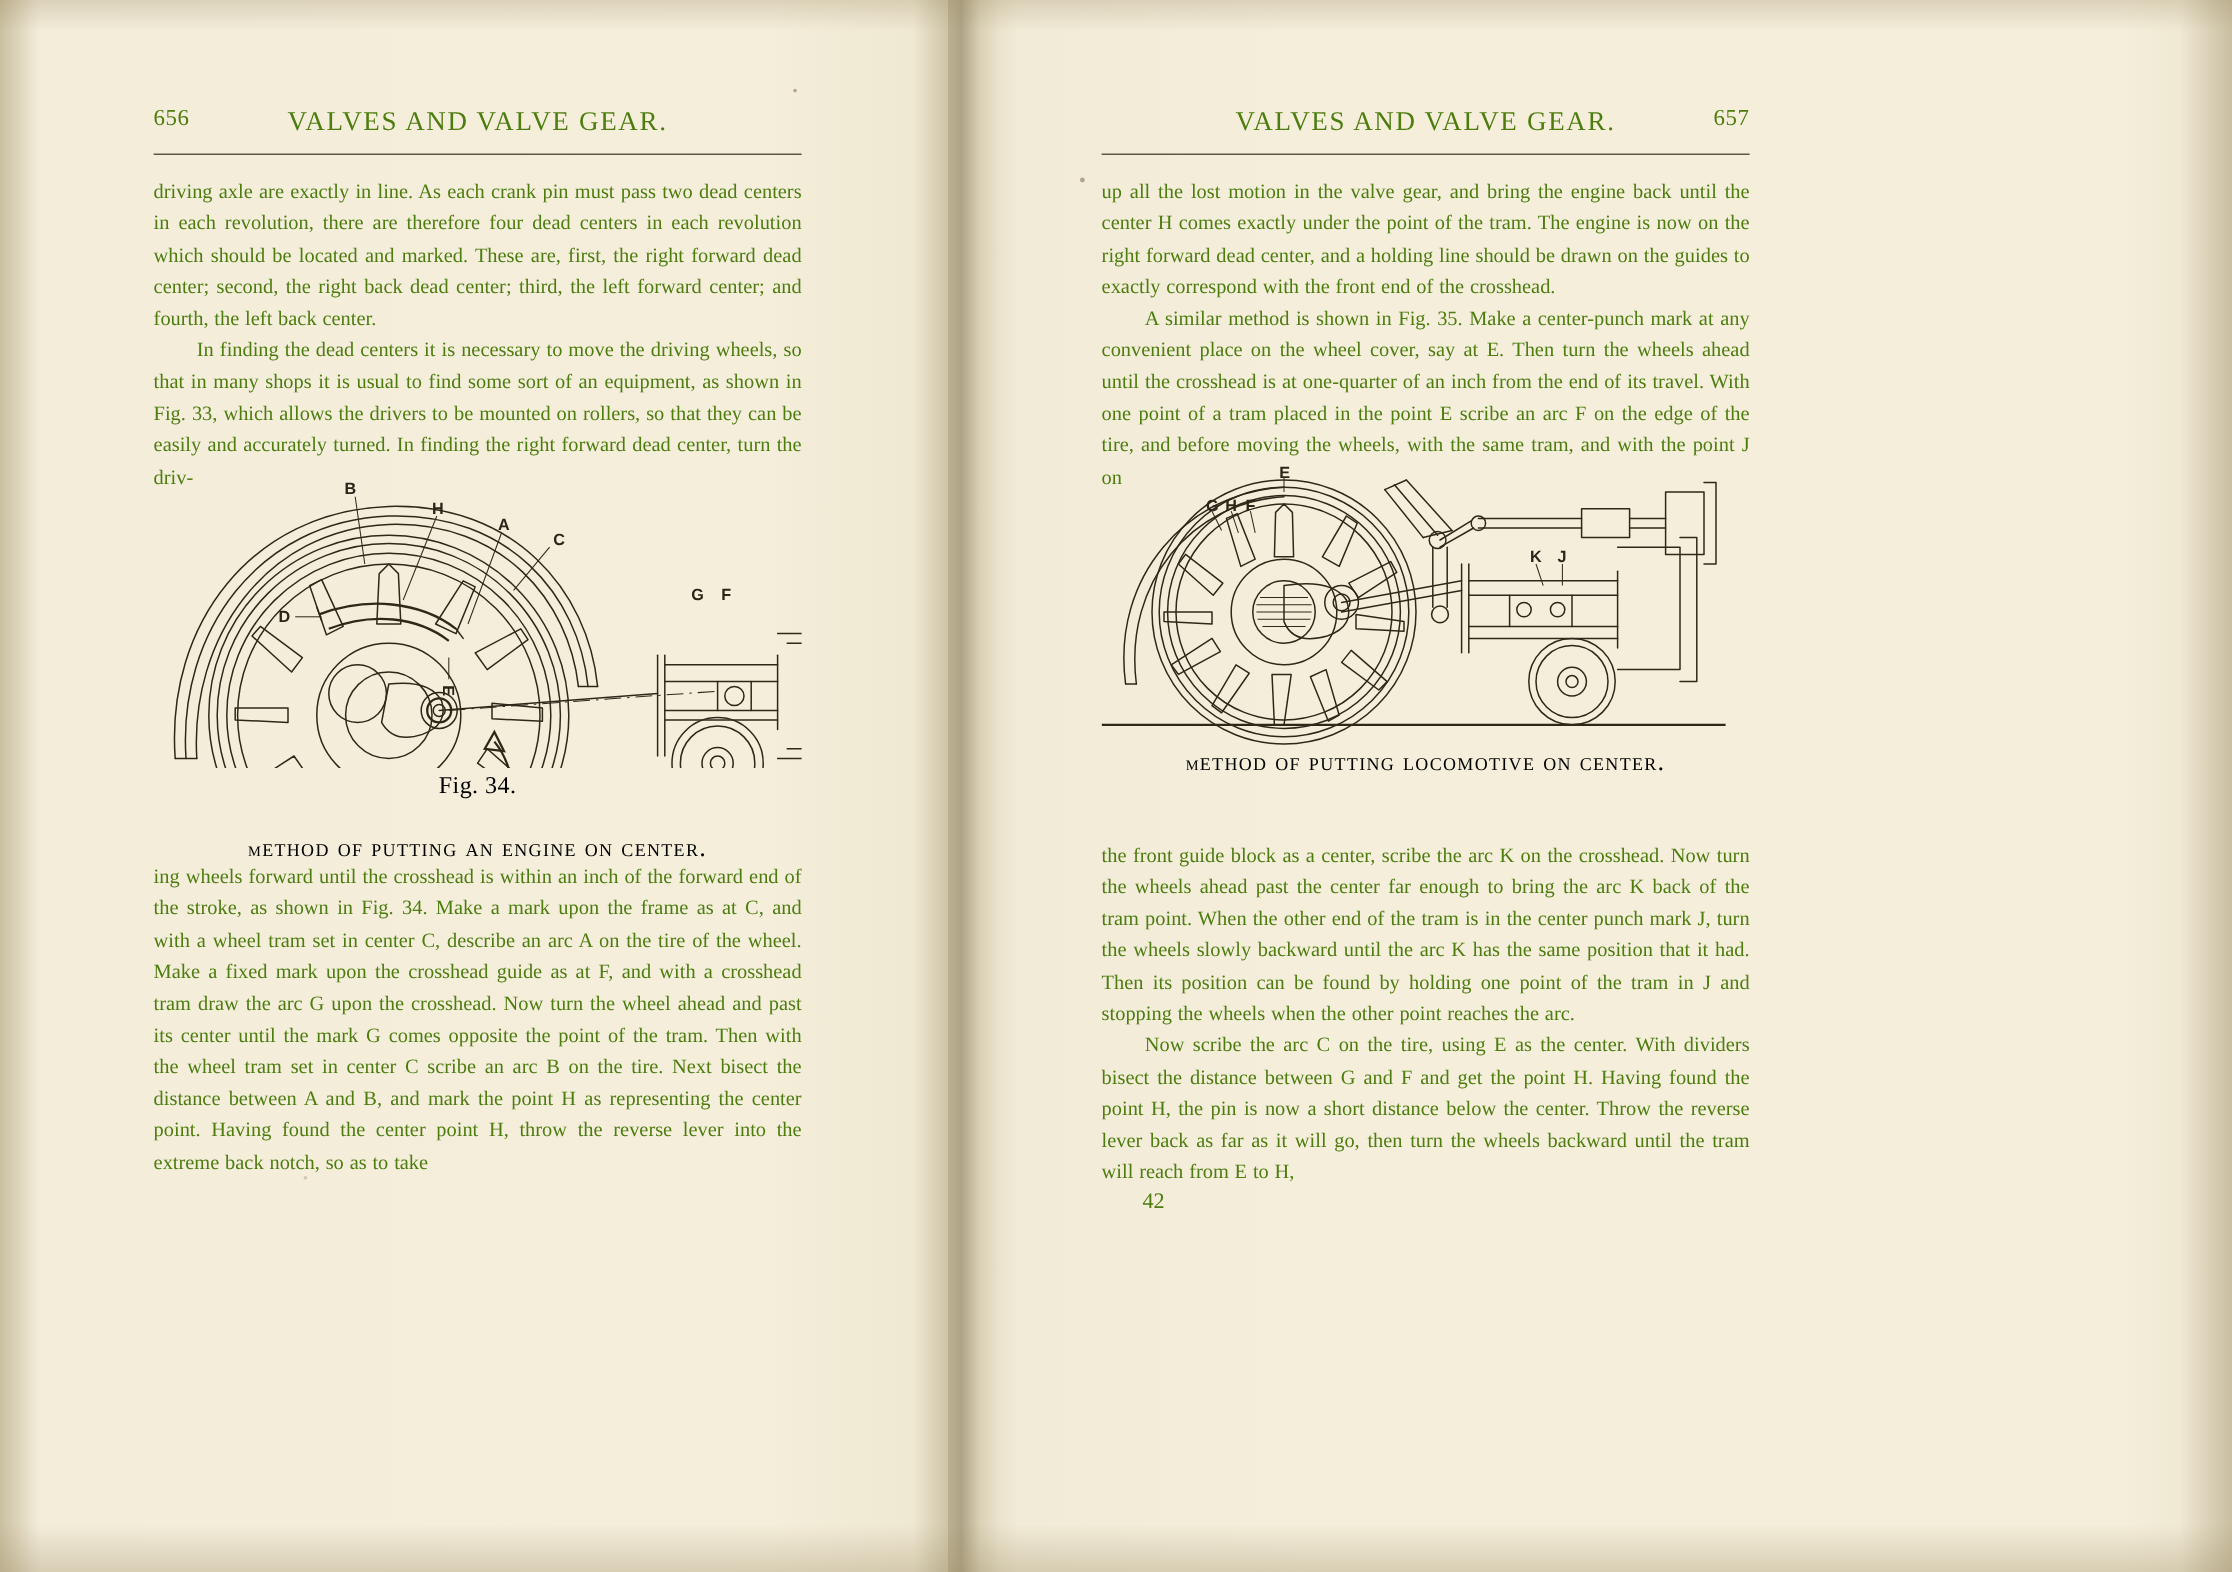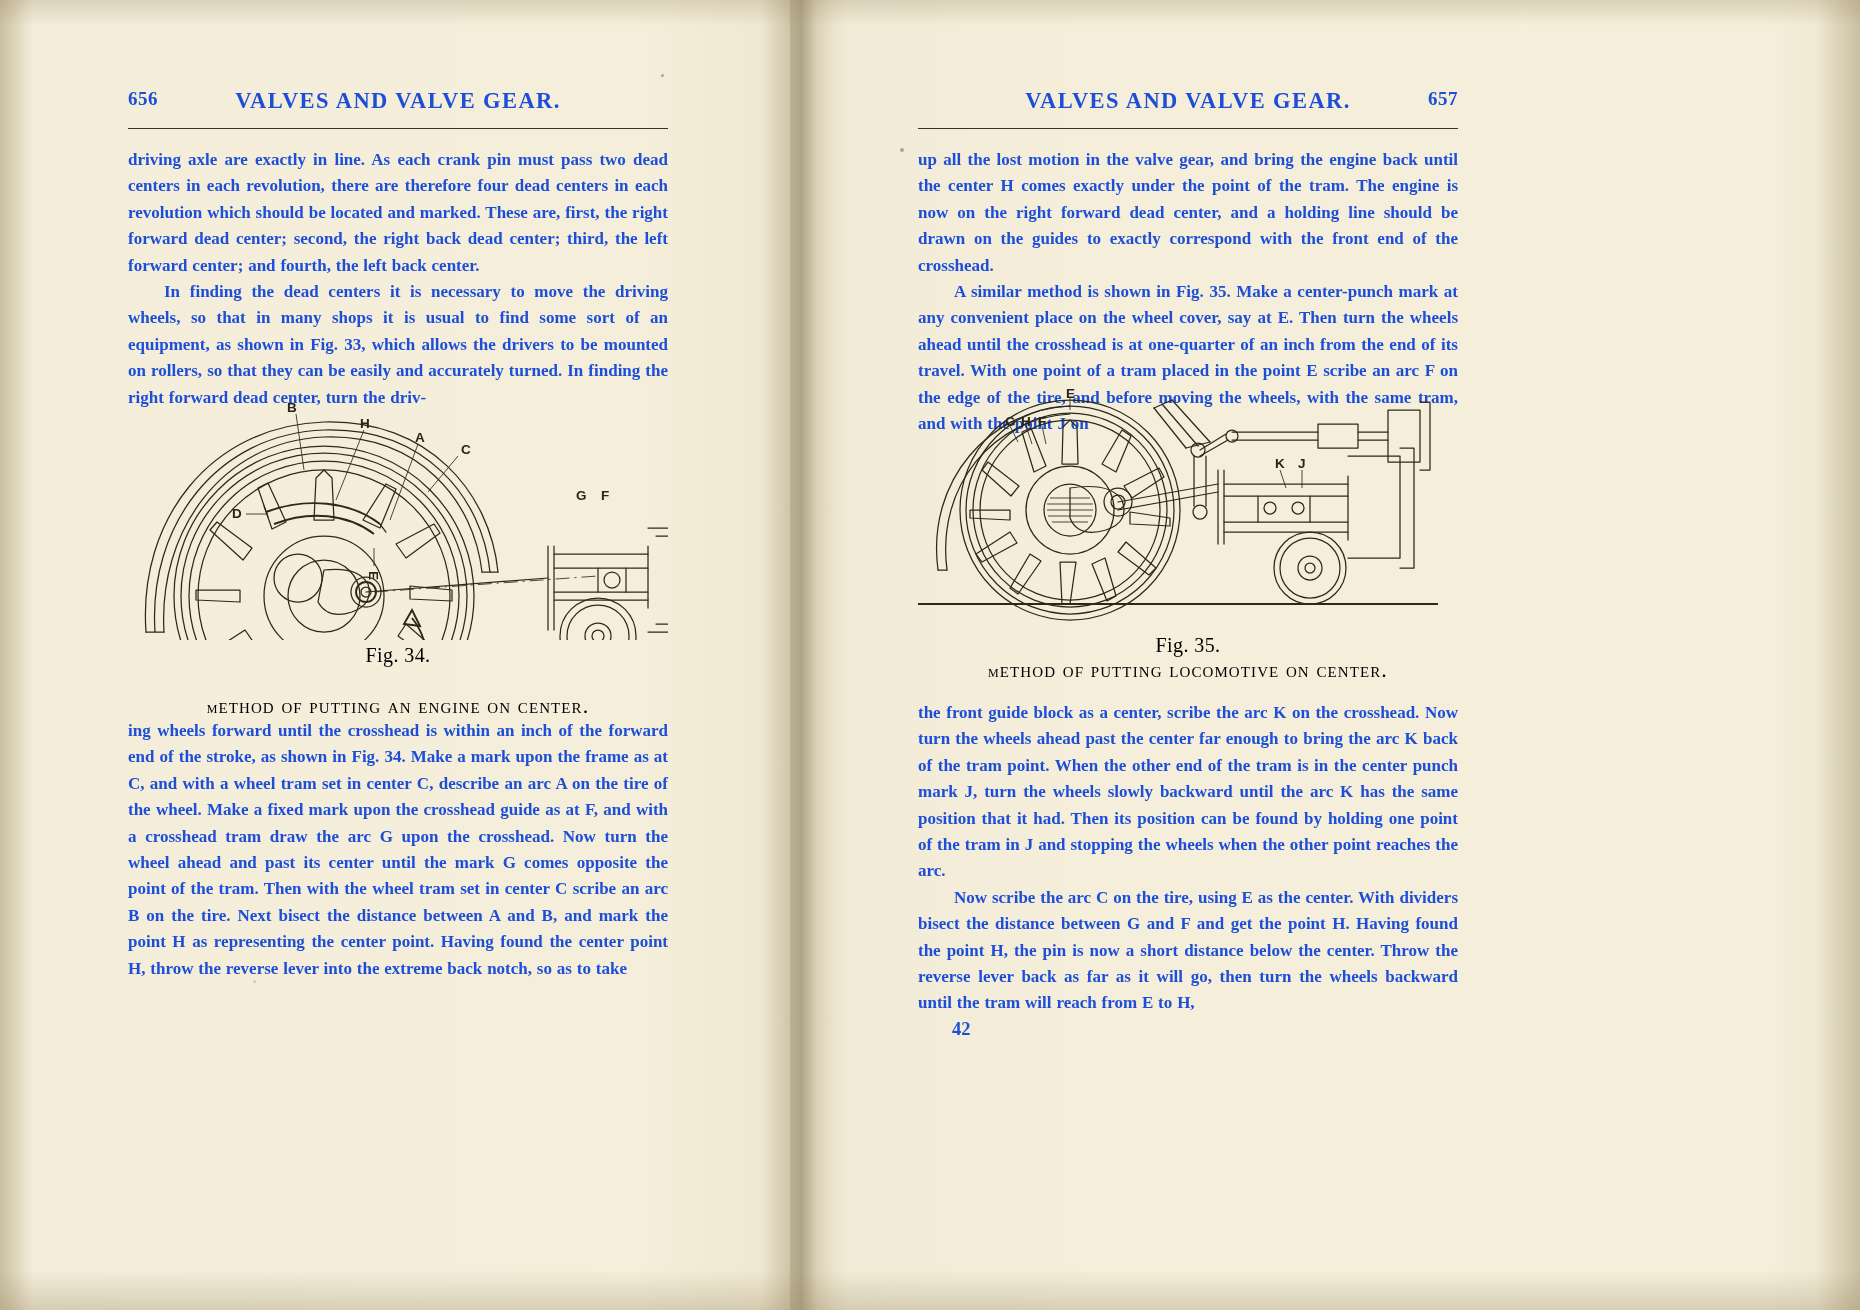--- a/index.html
+++ b/index.html
@@ -30,21 +30,21 @@
     background:linear-gradient(to right,rgba(150,132,92,.35),rgba(150,132,92,0));}
   .edge-right{position:absolute;right:0;top:0;width:44px;height:1310px;
     background:linear-gradient(to left,rgba(150,132,92,.40),rgba(150,132,92,0));}
   .edge-top{position:absolute;left:0;top:0;width:1860px;height:26px;
     background:linear-gradient(to bottom,rgba(150,132,92,.26),rgba(150,132,92,0));}
   .edge-bot{position:absolute;left:0;bottom:0;width:1860px;height:40px;
     background:linear-gradient(to top,rgba(150,132,92,.30),rgba(150,132,92,0));}
   .speck{position:absolute;border-radius:50%;background:rgba(96,80,48,.45);}
 
   
-  .col{position:absolute;width:540px;color:#1d4ed8;font-weight:bold;}
+  .col{position:absolute;width:540px;color:#4d7c0f;}
   .col.left-col{left:128px;top:88px;}
   .col.right-col{left:918px;top:88px;}
 
   .runhead{
     position:relative;height:34px;
     font-size:22.5px;letter-spacing:1.4px;
     display:flex;align-items:baseline;
   }
   .runhead .folio{font-size:19px;letter-spacing:.5px;position:absolute;}
   .runhead .folio.lf{left:0;}
@@ -313,21 +313,20 @@
       </svg>
 
       <span class="lbl" style="left:148px;top:-6px;">E</span>
       <span class="lbl" style="left:87px;top:22px;">G</span>
       <span class="lbl" style="left:103px;top:22px;">H</span>
       <span class="lbl" style="left:120px;top:22px;">F</span>
       <span class="lbl" style="left:357px;top:64px;">K</span>
       <span class="lbl" style="left:380px;top:64px;">J</span>
     </div>
 
-    <div class="fignum" style="margin-top:12px;">Fig. 35.</div>
     <div class="figcap" style="">Method of Putting Locomotive on Center.</div>
   </div>
 
   <div class="col right-col" style="top:700px;">
     <p class="body">the front guide block as a center, scribe the arc K on the crosshead.   Now turn the wheels ahead past the center far enough to bring the arc K back of the tram point.   When the other end of the tram is in the center punch mark J, turn the wheels slowly backward until the arc K has the same position that it had.   Then its position can be found by holding one point of the tram in J and stopping the wheels when the other point reaches the arc.</p>
     <p class="body ind blk">Now scribe the arc C on the tire, using E as the center.   With dividers bisect the distance between G and F and get the point H. Having found the point H, the pin is now a short distance below the center.   Throw the reverse lever back as far as it will go, then turn the wheels backward until the tram will reach from E to H,</p>
     <div class="sig" style="margin-top:2px;margin-left:34px;">42</div>
   </div>
 
   <div class="edge-left"></div>

